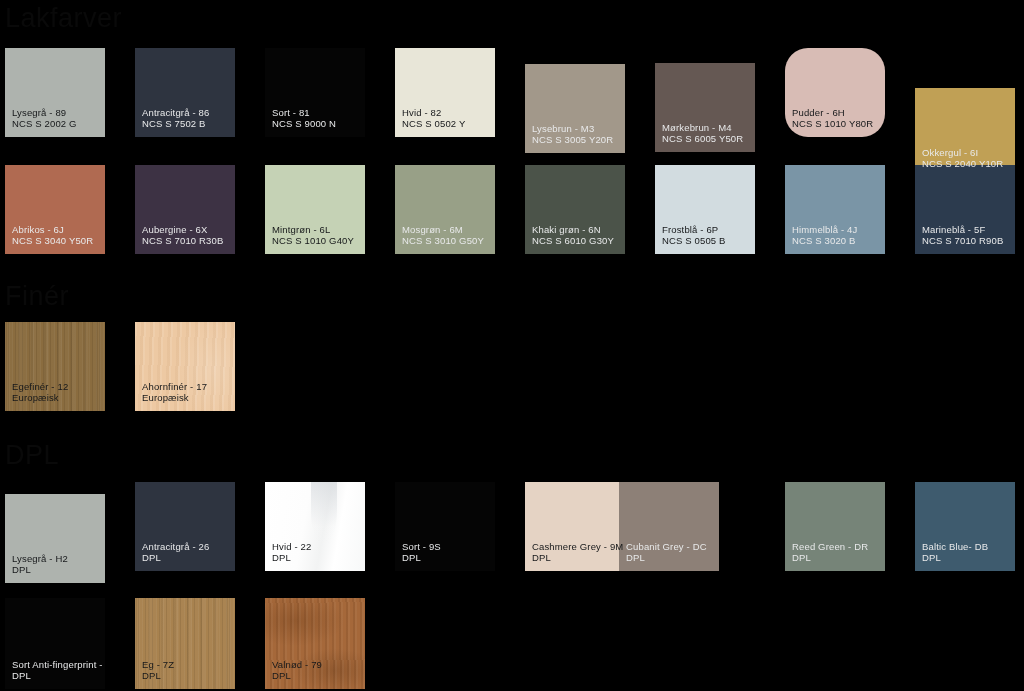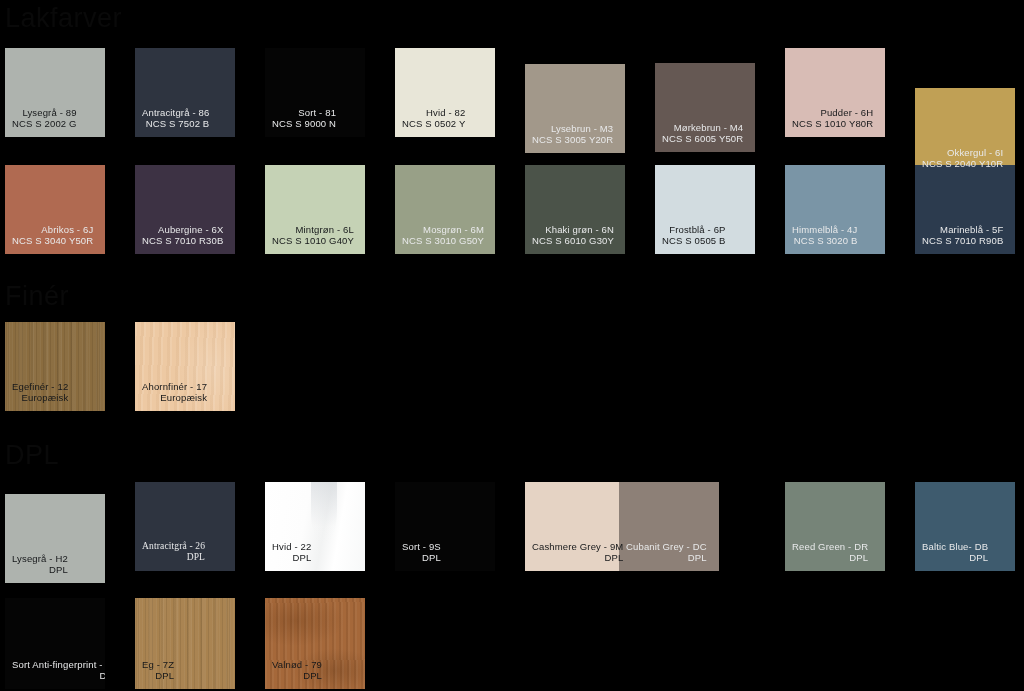--- a/index.html
+++ b/index.html
@@ -3,21 +3,21 @@
 <meta charset="utf-8">
 <style>
   * { box-sizing: border-box; }
   html, body {
     margin: 0; padding: 0;
     width: 1024px; height: 691px;
     background: #000000;
     font-family: "Liberation Sans", sans-serif;
     overflow: hidden;
   }
-  #stage { position: relative; width: 1024px; height: 688px; background: #000; text-align: right; }
+  #stage { position: relative; width: 1024px; height: 688px; background: #000; }
 
   .section-title {
     position: absolute;
     font-size: 27px;
     line-height: 1;
     letter-spacing: 0.5px;
     color: #090909;
     font-weight: 400;
     white-space: nowrap;
   }
@@ -147,21 +147,21 @@
         <span class="lab2">NCS S 3005 Y20R</span>
       </div>
     </div>
     <div class="swatch light-text" style="left: 655px; top: 48px; height: 89px; margin-top: 15px;">
       <div class="fill" style="background: rgb(101, 88, 83);"></div>
       <div class="labels">
         <span class="lab1">Mørkebrun - M4</span>
         <span class="lab2">NCS S 6005 Y50R</span>
       </div>
     </div>
-    <div class="swatch dark-text" style="left: 785px; top: 48px; height: 89px;">
+    <div class="swatch dark-text" style="left: 785px; top: 48px; height: 89px; border-radius: 23px;">
       <div class="fill" style="background: rgb(216, 188, 181);"></div>
       <div class="labels">
         <span class="lab1">Pudder - 6H</span>
         <span class="lab2">NCS S 1010 Y80R</span>
       </div>
     </div>
     <div class="swatch light-text" style="left: 915px; top: 48px; height: 89px; margin-top: 40px;">
       <div class="fill" style="background: rgb(192, 160, 85);"></div>
       <div class="labels">
         <span class="lab1">Okkergul - 6I</span>
@@ -242,21 +242,21 @@
       </div>
     </div>
     <div class="section-title" style="left: 5px; top: 442px; color: rgb(9, 9, 9);">DPL</div>
     <div class="swatch dark-text" style="left: 5px; top: 482px; height: 89px; margin-top: 12px;">
       <div class="fill" style="background: rgb(174, 179, 174);"></div>
       <div class="labels">
         <span class="lab1">Lysegrå - H2</span>
         <span class="lab2">DPL</span>
       </div>
     </div>
-    <div class="swatch light-text" style="left: 135px; top: 482px; height: 89px; font-family: Liberation Serif, serif;">
+    <div class="swatch light-text" style="left: 135px; top: 482px; height: 89px;">
       <div class="fill" style="background: rgb(46, 52, 64);"></div>
       <div class="labels">
         <span class="lab1">Antracitgrå - 26</span>
         <span class="lab2">DPL</span>
       </div>
     </div>
     <div class="swatch dark-text gloss" style="left: 265px; top: 482px; height: 89px;">
       <div class="fill" style="background: rgb(255, 255, 255);"></div>
       <div class="labels">
         <span class="lab1">Hvid - 22</span>

